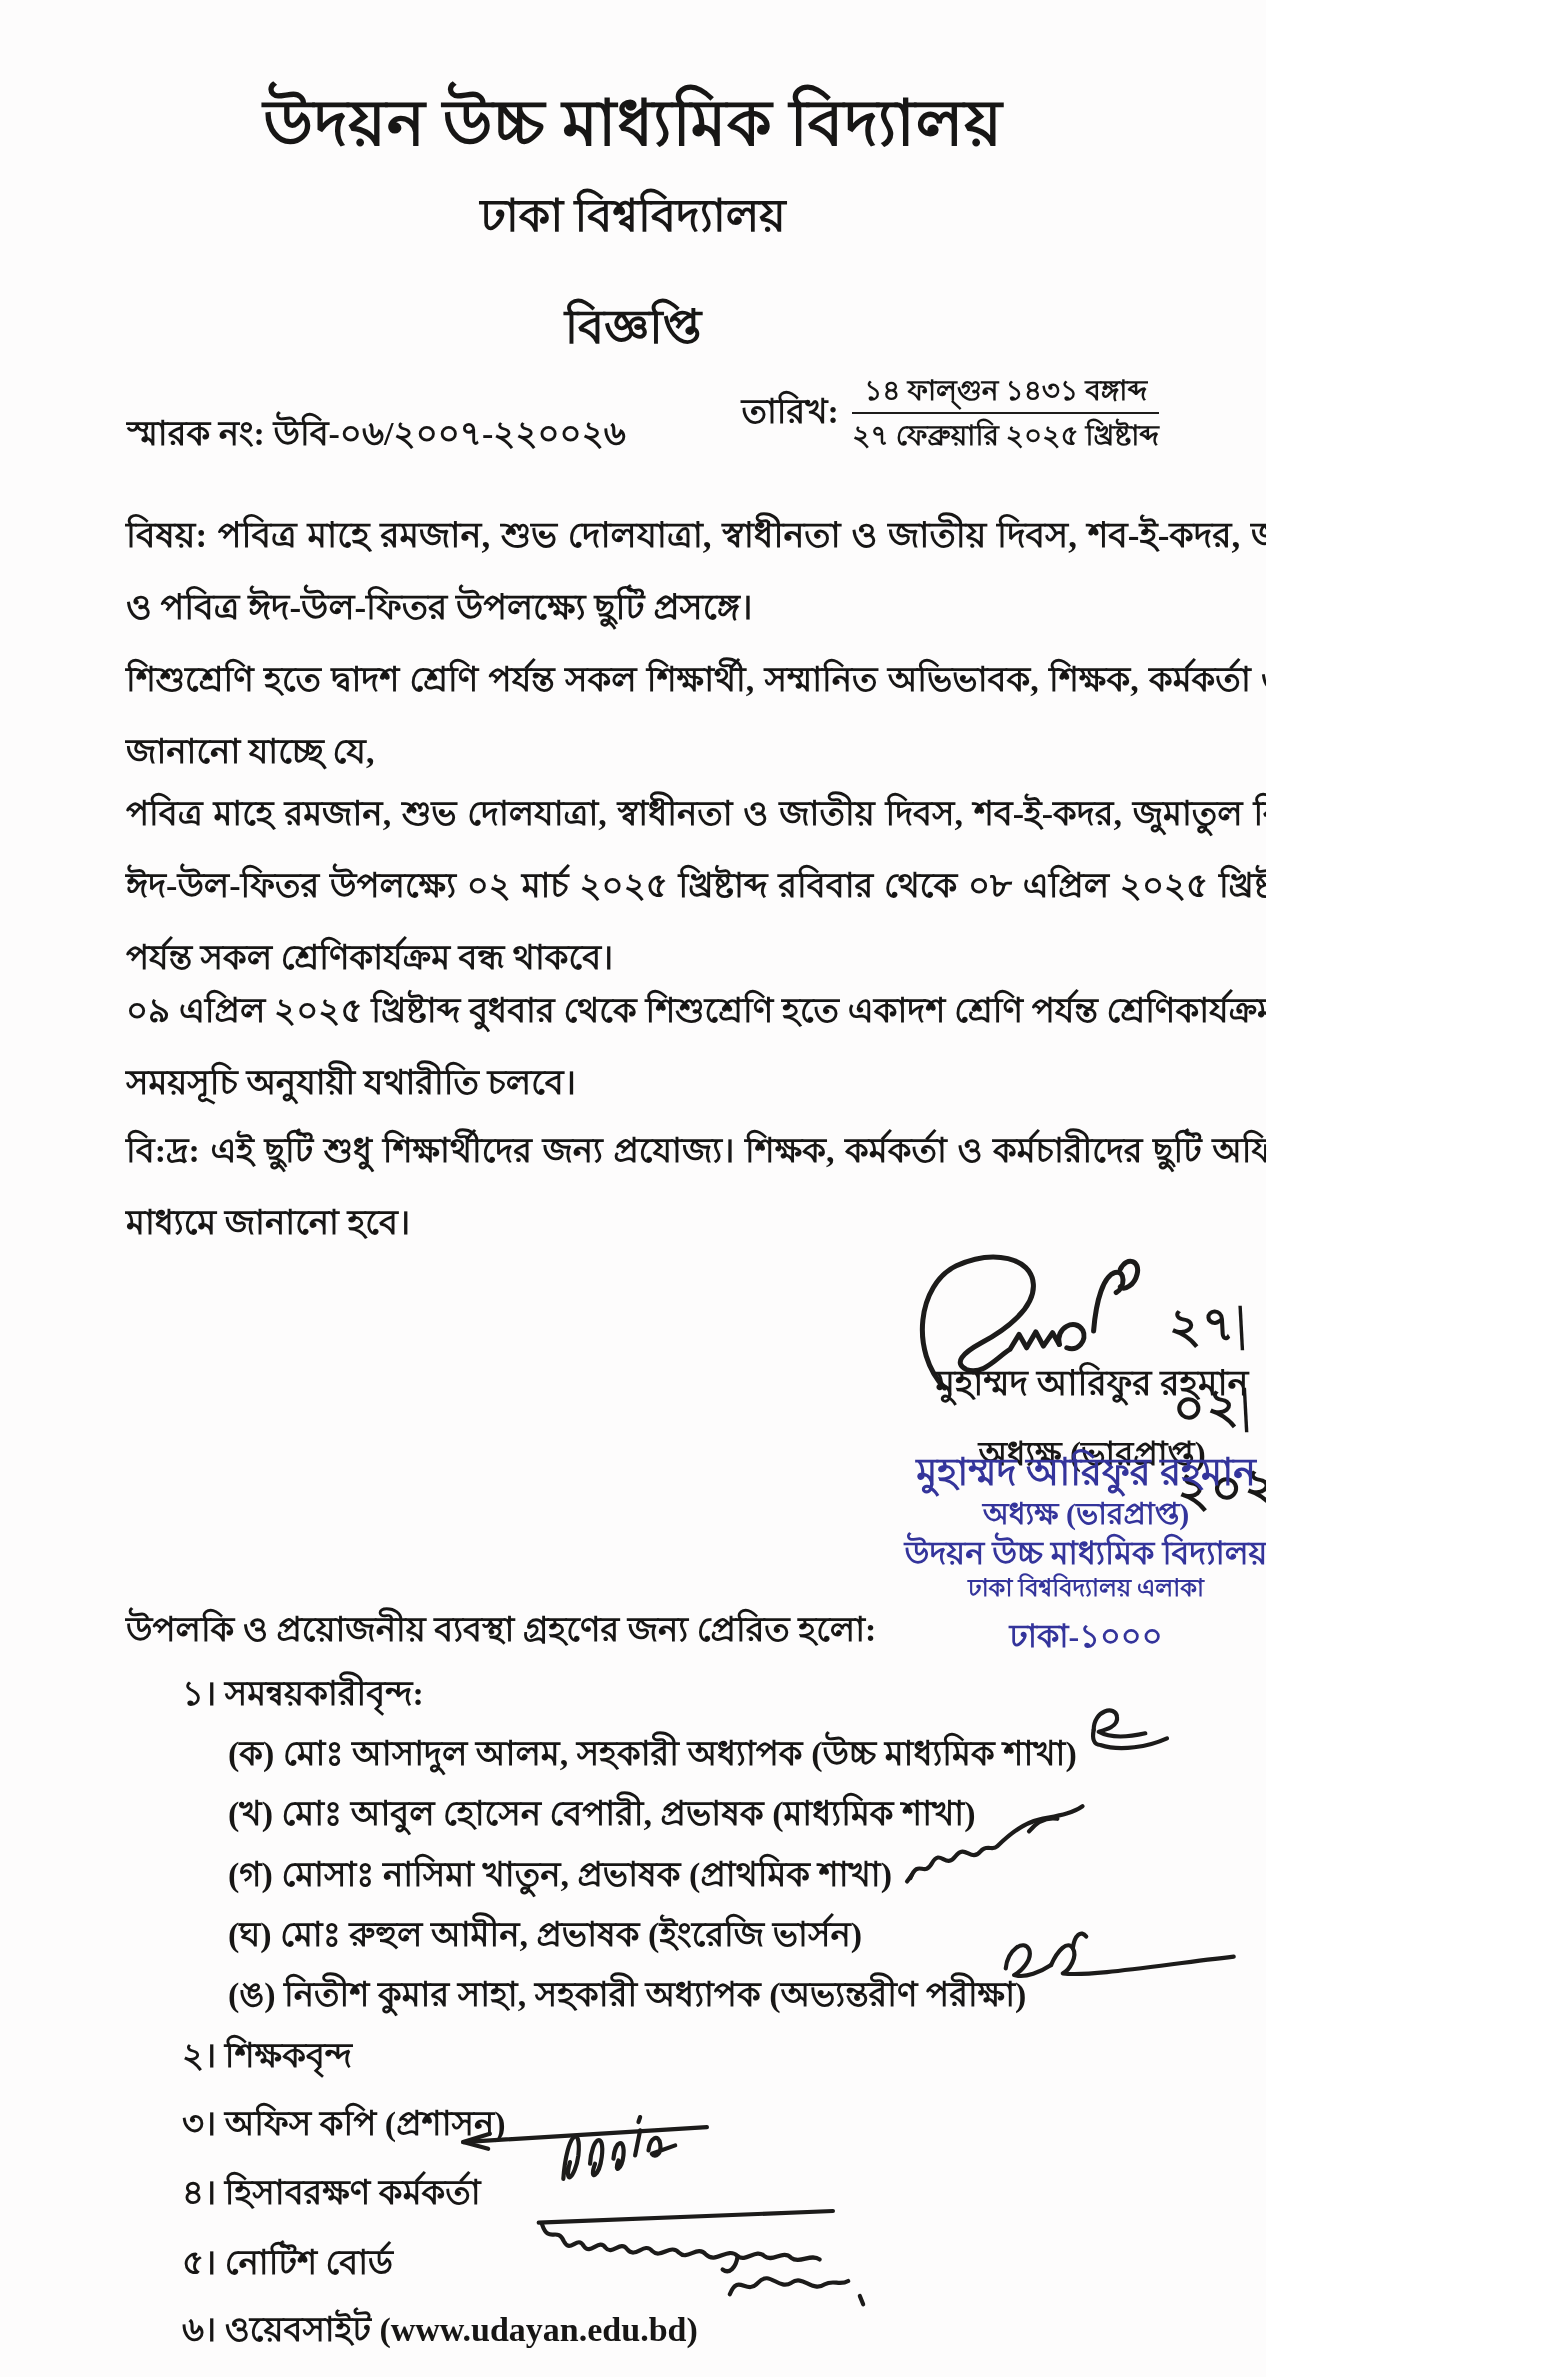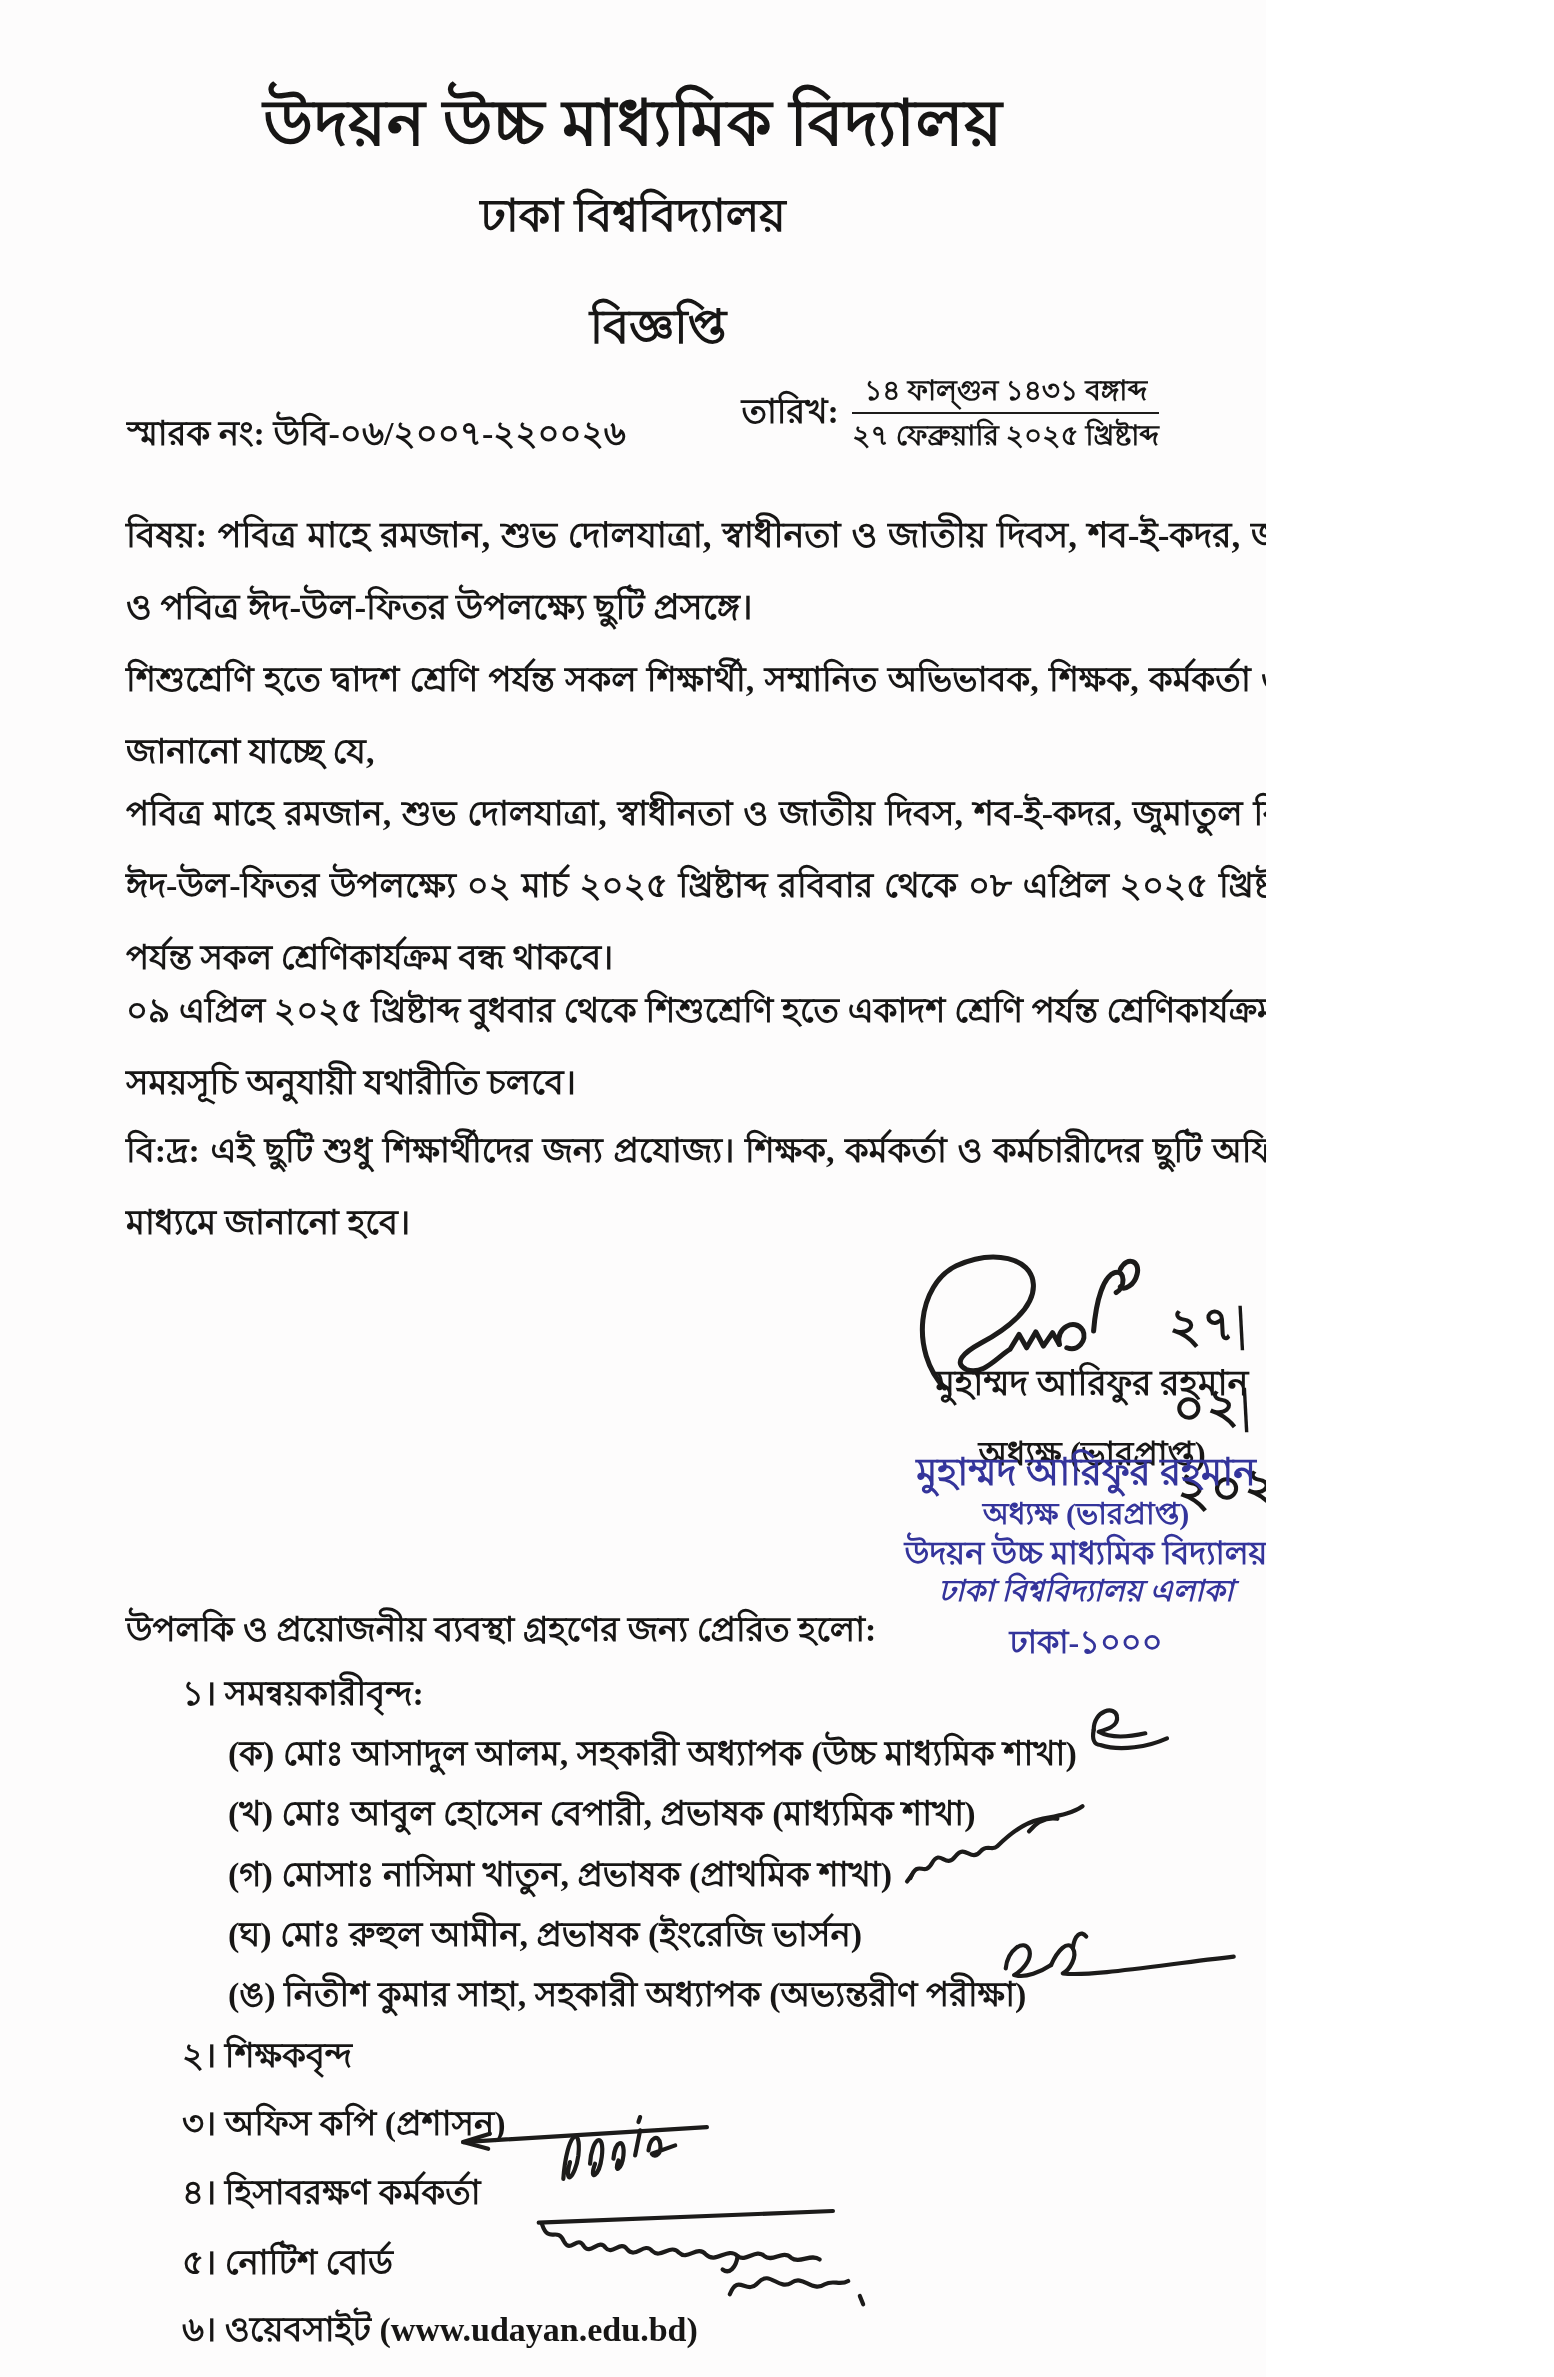--- a/index.html
+++ b/index.html
@@ -13,21 +13,21 @@
     position:relative;
     width:1266px;height:2377px;
     background:#fdfcfc;
     color:#171615;
     overflow:hidden;
   }
   
   .center-line{position:absolute;left:0;width:100%;text-align:center;}
   .school-name{top:74px;font-size:64px;font-weight:700;letter-spacing:0.8px;}
   .university{top:181px;font-size:45px;font-weight:700;}
-  .notice-title{top:291px;font-size:47px;font-weight:700;padding-left:25px;}
+  .notice-title{top:291px;font-size:47px;font-weight:700;}
   
   .memo{position:absolute;top:407px;left:127px;font-size:34px;font-weight:600;}
   .date-block{
     position:absolute;top:373px;right:107px;
     display:flex;align-items:center;gap:13.4px;
   }
   .date-label{font-size:34px;font-weight:600;}
   .date-fraction{text-align:center;font-size:28px;font-weight:600;line-height:1.25;}
   .date-top{border-bottom:2.5px solid #1d1c1b;padding:0 8.4px 4.2px 8.4px;}
   .date-bottom{padding-top:4.2px;}
@@ -52,21 +52,21 @@
   .signer{position:absolute;left:908px;top:1356px;width:368px;text-align:center;}
   .signer-name{font-size:35px;font-weight:700;}
   .signer-title{font-size:33px;font-weight:600;margin-top:13.4px;}
   .stamp{
     position:absolute;left:877px;top:1453px;width:418px;
     text-align:center;color:#34349b;font-weight:700;line-height:1.0;
   }
   .stamp-l1{font-size:38px;margin-bottom:8.4px;}
   .stamp-l2{font-size:30px;margin-bottom:7.5px;}
   .stamp-l3{font-size:32px;margin-bottom:6.7px;}
-  .stamp-l4{font-size:30px;margin-bottom:20px;font-style:italic;}
+  .stamp-l4{font-size:24px;margin-bottom:20px;}
   .stamp-l5{font-size:32px;margin-top:8px;}
   
   .dist-heading{position:absolute;left:126px;top:1603px;font-size:34px;font-weight:600;}
   .dist-item{position:absolute;font-size:34px;font-weight:600;white-space:nowrap;}
   .lvl1{left:182px;}
   .lvl2{left:228px;}
   .d-0{top:1667px;}
   .d-1{top:1727px;}
   .d-2{top:1787px;}
   .d-3{top:1848px;}

